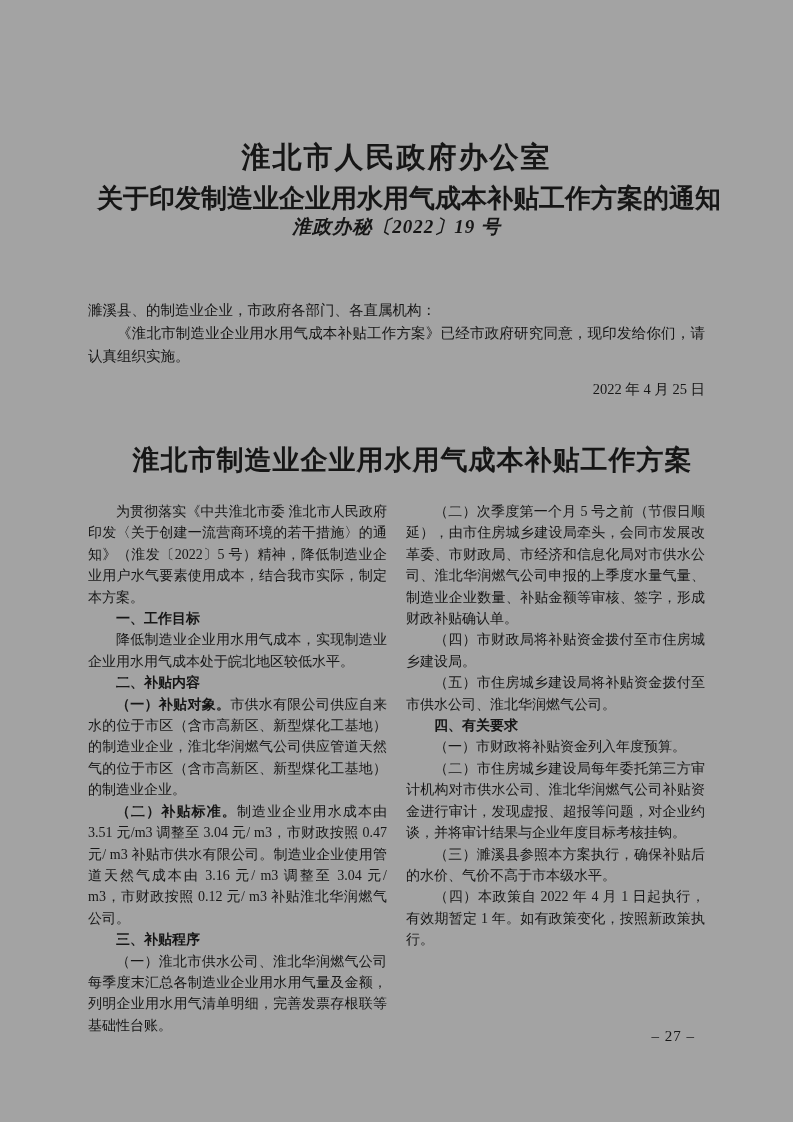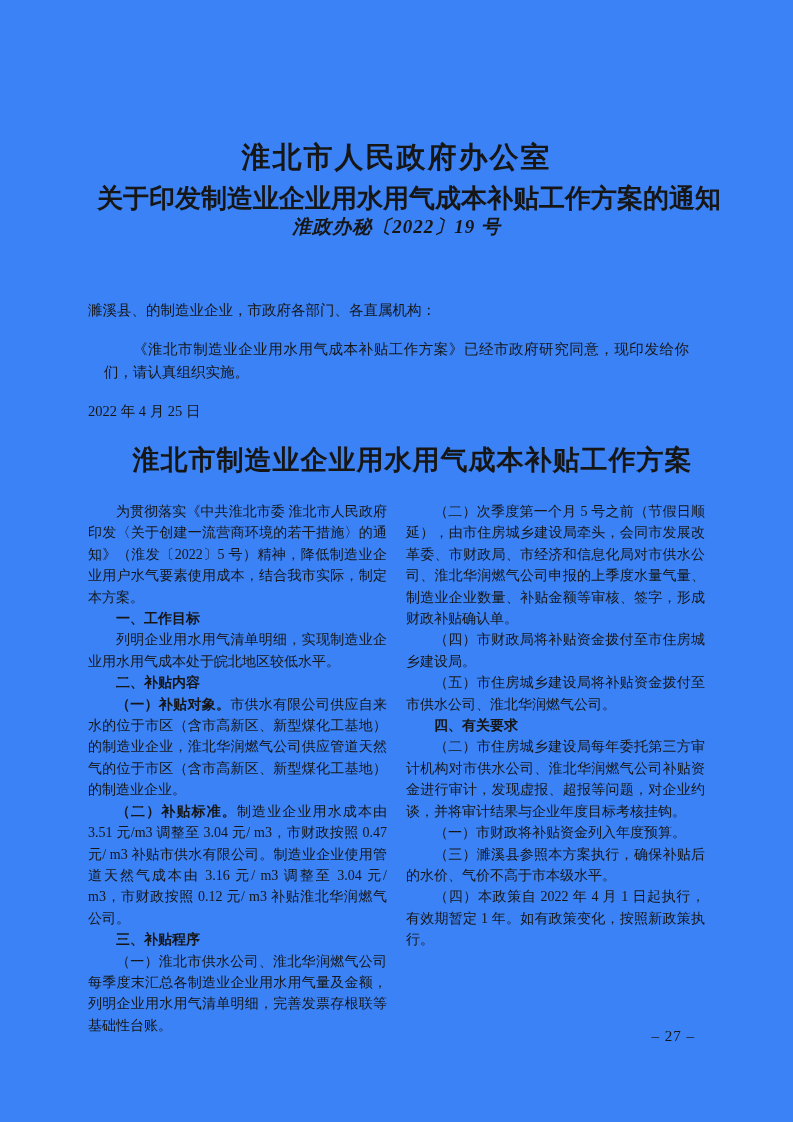--- a/index.html
+++ b/index.html
@@ -1,28 +1,28 @@
 <!DOCTYPE html>
 <html><head>
 <meta charset="utf-8">
 <style>
   html,body{margin:0;padding:0;background:#e9e9e9;}
   .page{
-    position:relative;width:793px;height:1122px;margin:0 auto;background:#3b82f6;
+    position:relative;width:793px;height:1122px;margin:0 auto;background:#a3a3a3;
     font-family:"Liberation Serif","DejaVu Serif",serif;color:#161616;overflow:hidden;
   }
   .titles{position:absolute;top:141px;left:0;width:100%;text-align:center;}
   .title1{font-size:29px;font-weight:700;margin:0;line-height:1.15;letter-spacing:2px;}
   .title2{font-size:26px;font-weight:700;margin:10px 0 0 0;line-height:1.15;letter-spacing:0;padding-left:25px;}
   .docnum{font-size:19px;font-weight:700;font-style:italic;letter-spacing:1px;}
   .notice-body{position:absolute;top:299px;left:88px;width:617px;font-size:14.5px;line-height:23px;}
-  .para{margin:16px;text-align:justify;}
+  .para{margin:0;text-align:justify;}
   .indent{text-indent:2em;}
   .salutation{margin:0;text-align:left;}
-  .date{margin:10px 0 0 0;text-indent:0;}
+  .date{margin:10px 0 0 0;text-align:right;text-indent:0;}
   .plan-title{position:absolute;top:444px;left:0;width:100%;text-align:center;
     font-size:27px;font-weight:700;margin:0;line-height:1.2;letter-spacing:1px;padding-left:16px;}
   .columns{position:absolute;top:501px;left:88px;width:618px;display:flex;gap:19px;}
   .col{width:299px;font-size:14px;line-height:21.4px;}
   .col .para{margin:0;}
   .col .heading{font-family:Liberation Sans, sans-serif;font-weight:700;
     text-indent:2em;text-align:left;}
   .col b{font-weight:700;}
   .pageno{position:absolute;top:1028px;right:98px;font-size:15px;letter-spacing:1px;}
 </style>
@@ -42,34 +42,34 @@
     <p class="para indent">《淮北市制造业企业用水用气成本补贴工作方案》已经市政府研究同意，现印发给你们，请认真组织实施。</p>
     <p class="para date">2022 年 4 月 25 日</p>
   </section>
 
   <h2 class="plan-title">淮北市制造业企业用水用气成本补贴工作方案</h2>
 
   <section class="columns">
     <div class="col">
         <p class="para indent">为贯彻落实《中共淮北市委 淮北市人民政府印发〈关于创建一流营商环境的若干措施〉的通知》（淮发〔2022〕5 号）精神，降低制造业企业用户水气要素使用成本，结合我市实际，制定本方案。</p>
         <p class="para heading">一、工作目标</p>
-        <p class="para indent">列明企业用水用气清单明细，实现制造业企业用水用气成本处于皖北地区较低水平。</p>
+        <p class="para indent">降低制造业企业用水用气成本，实现制造业企业用水用气成本处于皖北地区较低水平。</p>
         <p class="para heading">二、补贴内容</p>
         <p class="para indent"><b>（一）补贴对象。</b>市供水有限公司供应自来水的位于市区（含市高新区、新型煤化工基地）的制造业企业，淮北华润燃气公司供应管道天然气的位于市区（含市高新区、新型煤化工基地）的制造业企业。</p>
         <p class="para indent"><b>（二）补贴标准。</b>制造业企业用水成本由 3.51 元/m3 调整至 3.04 元/ m3，市财政按照 0.47 元/ m3 补贴市供水有限公司。制造业企业使用管道天然气成本由 3.16 元/ m3 调整至 3.04 元/ m3，市财政按照 0.12 元/ m3 补贴淮北华润燃气公司。</p>
         <p class="para heading">三、补贴程序</p>
         <p class="para indent">（一）淮北市供水公司、淮北华润燃气公司每季度末汇总各制造业企业用水用气量及金额，列明企业用水用气清单明细，完善发票存根联等基础性台账。</p>
       </div>
     <div class="col">
         <p class="para indent">（二）次季度第一个月 5 号之前（节假日顺延），由市住房城乡建设局牵头，会同市发展改革委、市财政局、市经济和信息化局对市供水公司、淮北华润燃气公司申报的上季度水量气量、制造业企业数量、补贴金额等审核、签字，形成财政补贴确认单。</p>
         <p class="para indent">（四）市财政局将补贴资金拨付至市住房城乡建设局。</p>
         <p class="para indent">（五）市住房城乡建设局将补贴资金拨付至市供水公司、淮北华润燃气公司。</p>
         <p class="para heading">四、有关要求</p>
+        <p class="para indent">（一）市财政将补贴资金列入年度预算。</p>
         <p class="para indent">（二）市住房城乡建设局每年委托第三方审计机构对市供水公司、淮北华润燃气公司补贴资金进行审计，发现虚报、超报等问题，对企业约谈，并将审计结果与企业年度目标考核挂钩。</p>
-        <p class="para indent">（一）市财政将补贴资金列入年度预算。</p>
         <p class="para indent">（三）濉溪县参照本方案执行，确保补贴后的水价、气价不高于市本级水平。</p>
         <p class="para indent">（四）本政策自 2022 年 4 月 1 日起执行，有效期暂定 1 年。如有政策变化，按照新政策执行。</p>
       </div>
   </section>
 
   <div class="pageno">– 27 –</div>
 
 </div>
 
 </body></html>

